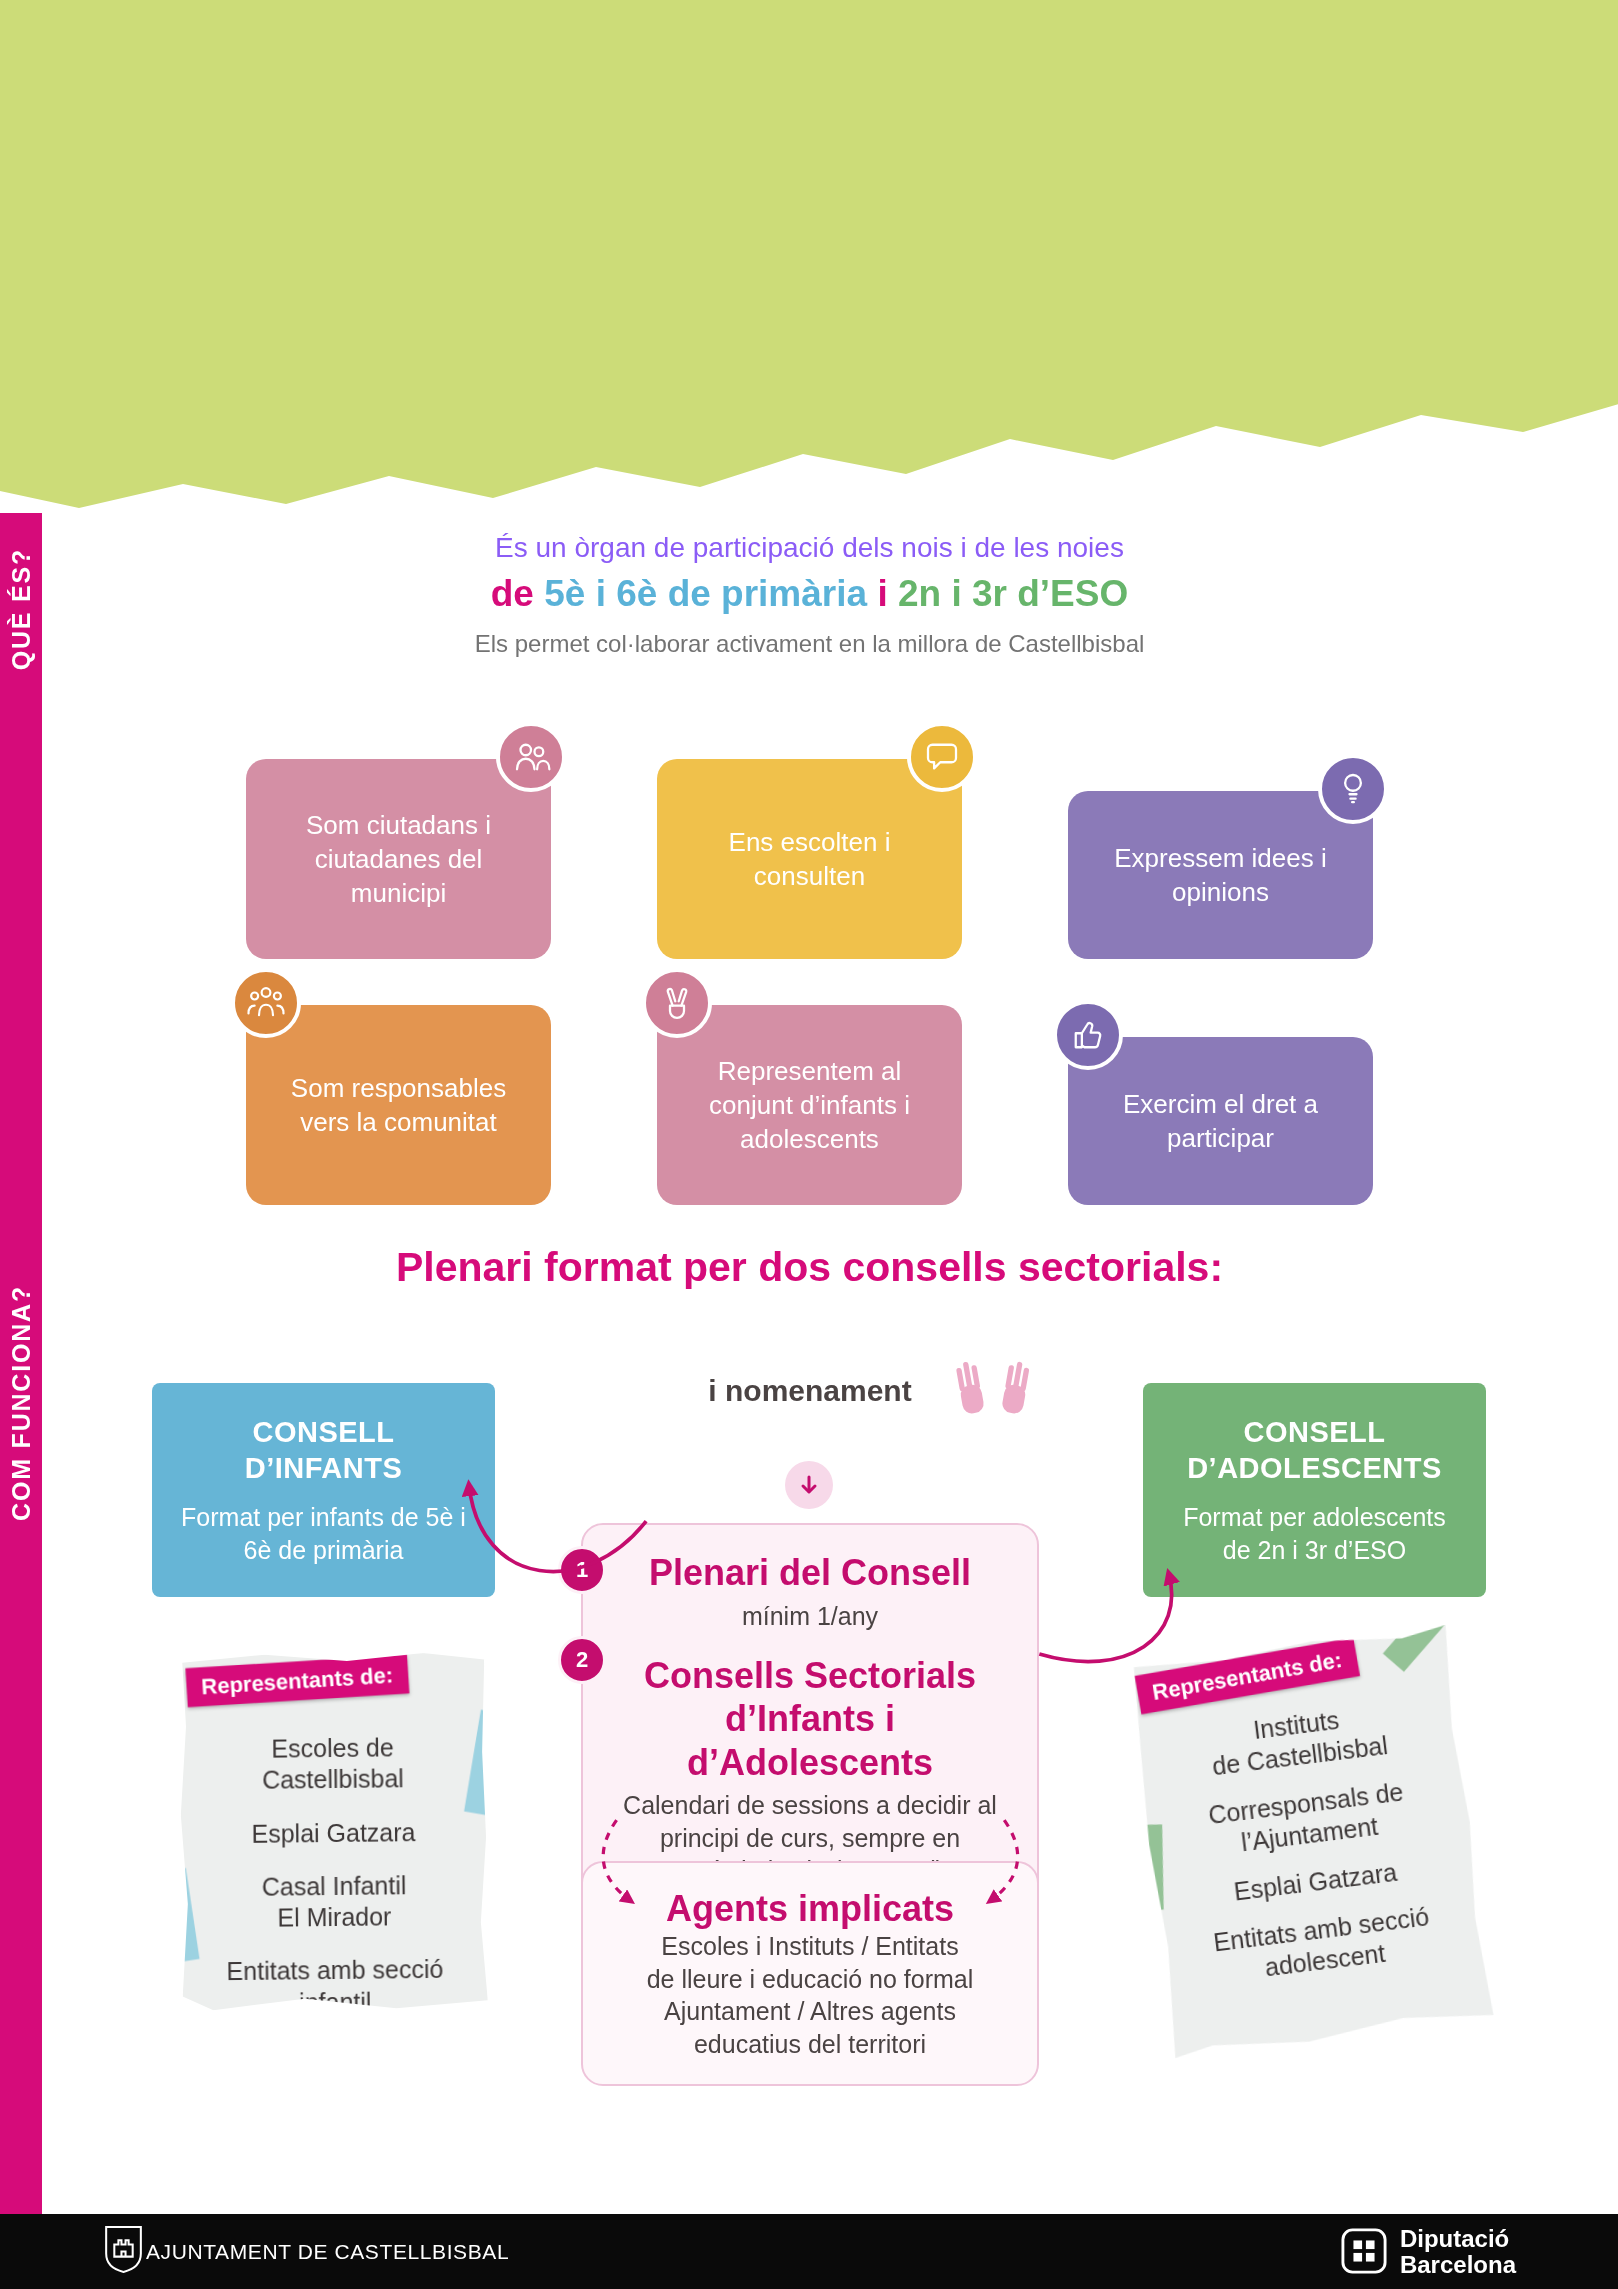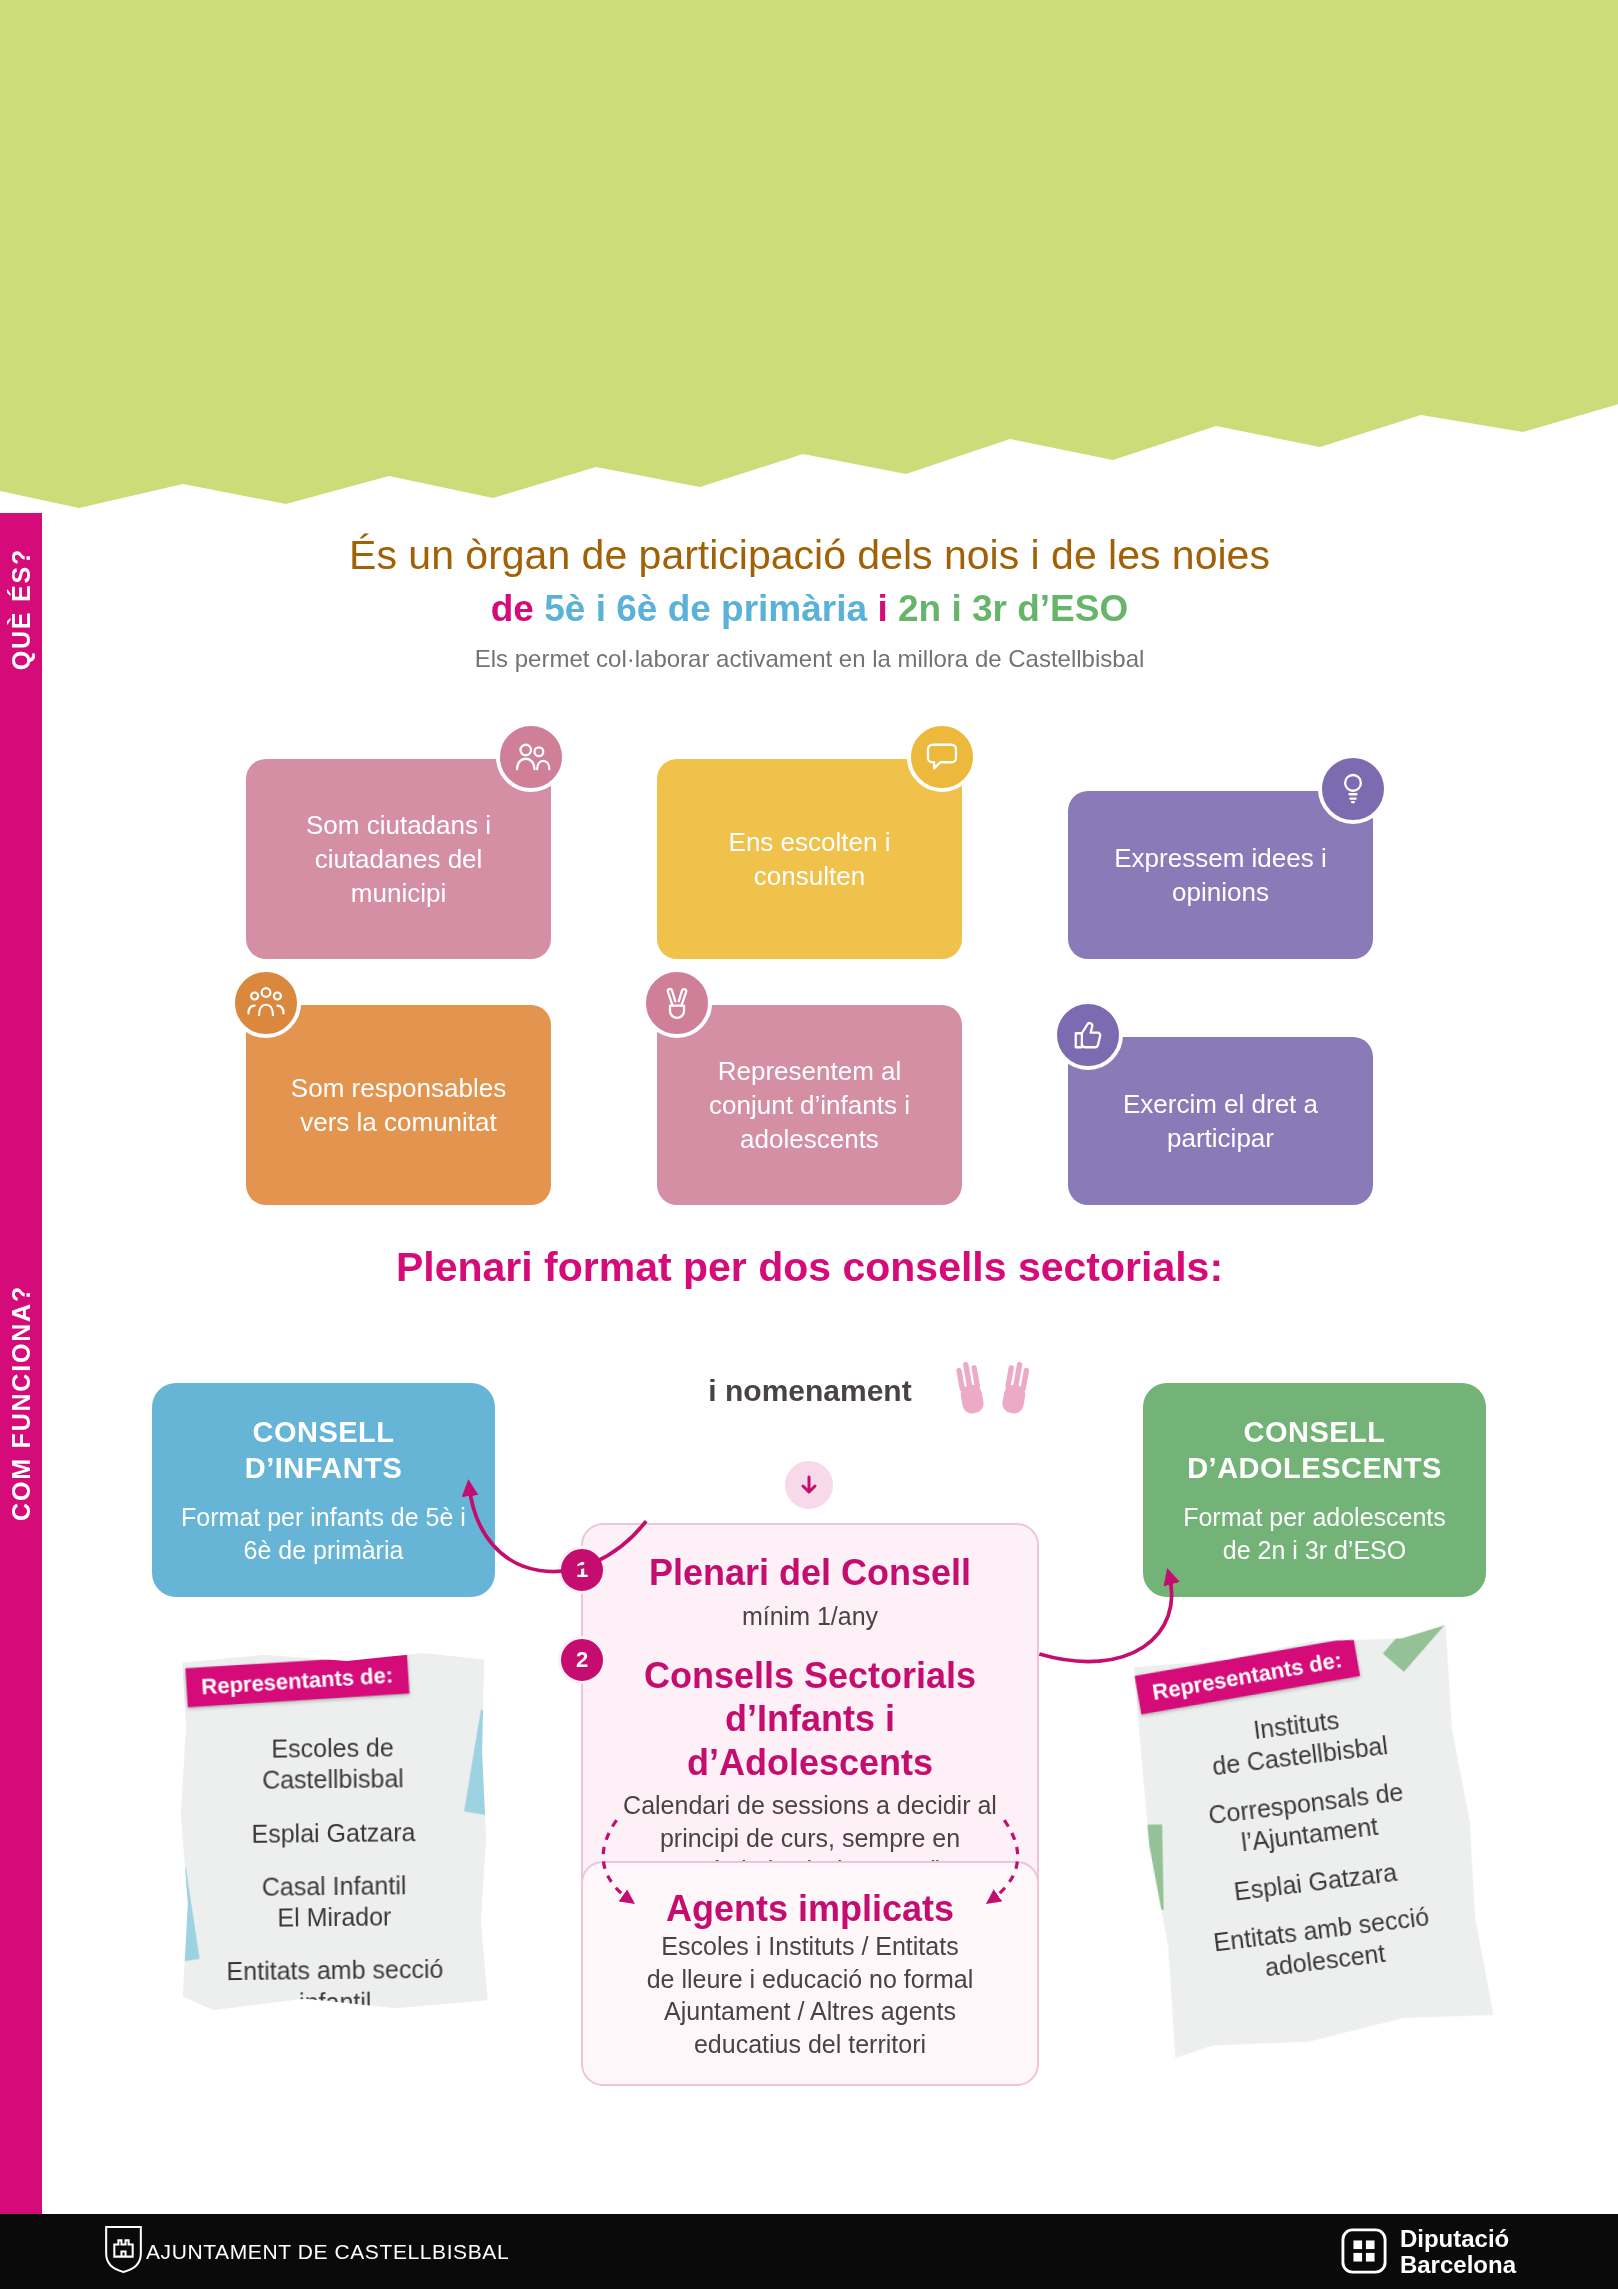--- a/index.html
+++ b/index.html
@@ -16,21 +16,21 @@
   .title{position:absolute;left:85px;top:48px;color:#fff;font-size:78px;font-weight:700;line-height:1.3;letter-spacing:-0.9px;}
 
   
   .sidebar{position:absolute;left:0;top:513px;width:42px;height:1701px;background:#d60b7a;}
   .vlabel{position:absolute;left:6.5px;writing-mode:vertical-rl;transform:rotate(180deg);color:#fff;font-weight:700;font-size:25px;letter-spacing:1.8px;white-space:nowrap;}
   .vl1{top:35px;}
   .vl2{top:772px;}
 
   
   .intro{position:absolute;top:532px;left:0;width:1619px;text-align:center;}
-  .intro-l1{font-size:41px;color:#a16207;margin:0 0 9.2px;}
+  .intro-l1{font-size:28px;color:#8b5cf6;margin:0 0 9.2px;}
   .intro-l2{font-size:37px;font-weight:700;color:#d60b7a;margin:0;}
   .intro-l2 .blue{color:#5ab2d8;}
   .intro-l2 .green{color:#67b56b;}
   .intro-l3{font-size:24px;color:#737373;margin:14.8px 0 0;}
 
   
   .cards{position:absolute;top:759px;left:246px;width:1126px;display:grid;grid-template-columns:repeat(3,305px);column-gap:106px;row-gap:46px;}
   .card{min-height:168px;border-radius:20px;display:flex;align-items:center;justify-content:center;text-align:center;
     padding:24px 28px;box-sizing:border-box;color:#fff;font-size:26px;line-height:1.32;position:relative;}
   .c-pink{background:#d48fa5;}
@@ -39,21 +39,21 @@
   .c-orange{background:#e39550;}
   .badge{position:absolute;width:70px;height:70px;border-radius:50%;border:4.6px solid #fff;box-sizing:border-box;
     display:flex;align-items:center;justify-content:center;}
   .card.tr .badge{top:-37px;right:-14.8px;}
   .card.tl .badge{top:-37px;left:-14.8px;}
   .badge svg{width:42px;height:42px;}
   .b-pink{background:#cf7f97;} .b-yellow{background:#ecb93c;} .b-purple{background:#7c6bb0;} .b-orange{background:#da883e;}
 
   
   .how-heading{position:absolute;top:1244px;left:0;width:1619px;text-align:center;font-size:41px;color:#d60b7a;font-weight:600;}
-  .side-box{position:absolute;width:343px;min-height:199px;border-radius:24px;color:#fff;text-align:center;padding:31px 26px;box-sizing:border-box;}
+  .side-box{position:absolute;width:343px;min-height:199px;border-radius:8px;color:#fff;text-align:center;padding:31px 26px;box-sizing:border-box;}
   .side-blue{left:152px;top:1383px;background:#66b5d6;}
   .side-green{left:1143px;top:1383px;background:#74b377;}
   .side-box .t{font-size:29px;font-weight:700;letter-spacing:0.5px;line-height:1.25;}
   .side-box .s{font-size:25px;margin-top:14.8px;line-height:1.3;}
 
   .process{position:absolute;top:1371px;left:593px;width:434px;text-align:center;color:#4a4343;font-size:30px;font-weight:700;line-height:1.3;}
   .hands{position:absolute;left:947px;top:1346px;width:92px;height:78px;}
   .down-circle{position:absolute;left:785px;top:1461px;width:48px;height:48px;border-radius:50%;background:#f7d9e9;display:flex;align-items:center;justify-content:center;}
 
   .plenari{position:absolute;left:581px;top:1523px;width:458px;min-height:277px;background:#fdf1f7;border:2.8px solid #eec4da;

